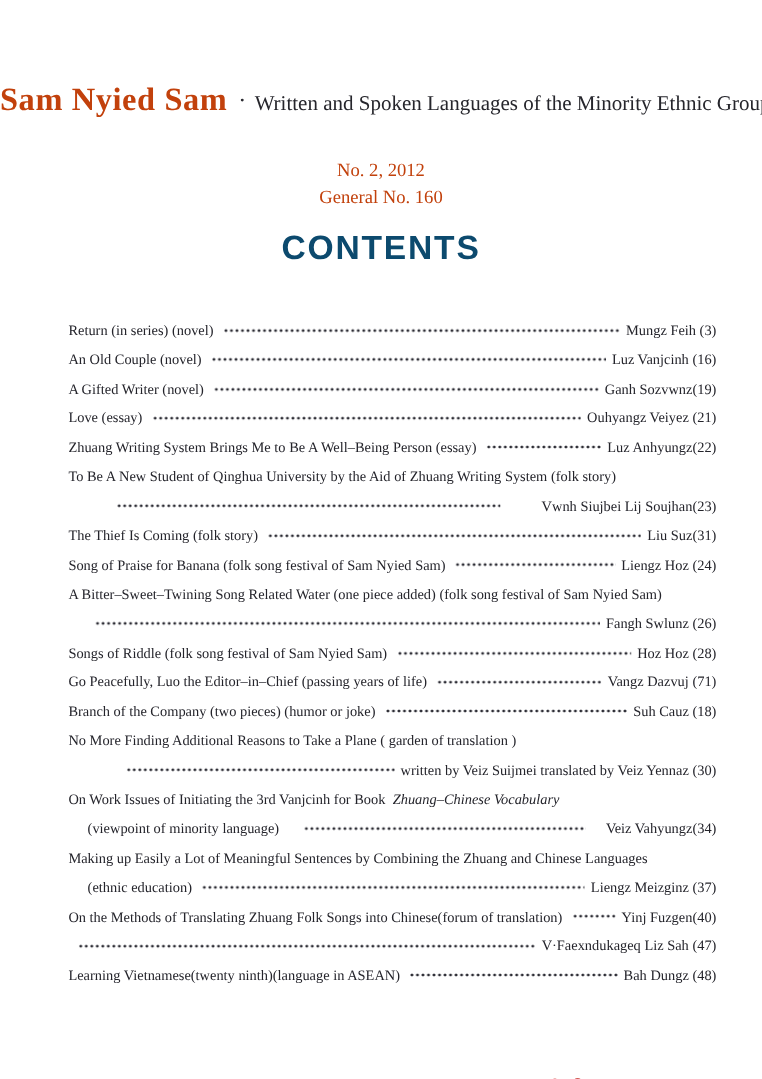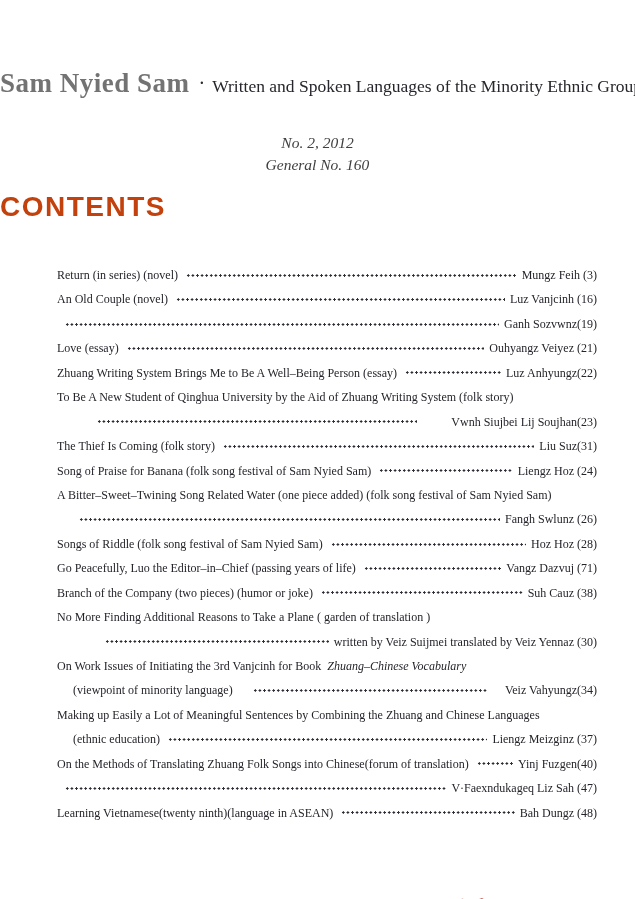--- a/index.html
+++ b/index.html
@@ -2,31 +2,31 @@
 <html><head>
 <meta charset="utf-8">
 <style>
   html,body{margin:0;padding:0;}
   body{width:635px;height:899px;background:#ffffff;overflow:hidden;
        font-family:"Liberation Serif","DejaVu Serif",serif;color:#24242b;}
   .page{position:relative;width:635px;height:899px;background:#fff;}
 
   
   .masthead{margin-top:68px;text-align:center;white-space:nowrap;}
-  .mast-title{font-size:27px;font-weight:bold;color:#737373;letter-spacing:.5px;}
+  .mast-title{font-size:27px;font-weight:bold;color:#c2410c;letter-spacing:.5px;}
   .mast-sep{font-size:20px;color:#2b2b31;margin:0 7px 0 9px;vertical-align:2px;}
   .mast-sub{font-size:17.5px;color:#26262c;}
 
   
-  .issue{margin-top:33px;text-align:center;font-size:15.5px;line-height:22px;color:#404040;font-style:italic;}
+  .issue{margin-top:33px;text-align:center;font-size:15.5px;line-height:22px;color:#c2410c;}
 
   
-  .contents{margin-top:15px;text-align:left;
+  .contents{margin-top:15px;text-align:center;
             font-family:"Liberation Sans","DejaVu Sans",sans-serif;
-            font-size:28px;font-weight:bold;letter-spacing:1.5px;color:#c2410c;}
+            font-size:28px;font-weight:bold;letter-spacing:1.5px;color:#0c4a6e;}
 
   
   .toc{margin:40px 38px 0 57px;}
   .row{display:flex;align-items:baseline;height:24.45px;line-height:24.45px;
        white-space:nowrap;font-size:12px;}
   .row .t{flex:0 0 auto;}
   .row .ti{flex:0 0 auto;margin-left:6px;font-style:italic;}
   .dots{flex:1 1 auto;min-width:10px;align-self:center;height:13px;margin:0 5px 0 8px;
         background-image:radial-gradient(circle,#2c2c34 1.05px,transparent 1.35px);
         background-size:4.6px 13px;background-position:left center;background-repeat:repeat-x;}
@@ -59,20 +59,21 @@
         <span class="t">Return (in series) (novel)</span>
         <span class="dots"></span>
         <span class="r">Mungz Feih (3)</span>
       </div>
       <div class="row">
         <span class="t">An Old Couple (novel)</span>
         <span class="dots"></span>
         <span class="r">Luz Vanjcinh (16)</span>
       </div>
       <div class="row">
+        <span class="t">A Gifted Writer (novel)</span>
         <span class="dots"></span>
         <span class="r">Ganh Sozvwnz(19)</span>
       </div>
       <div class="row">
         <span class="t">Love (essay)</span>
         <span class="dots"></span>
         <span class="r">Ouhyangz Veiyez (21)</span>
       </div>
       <div class="row">
         <span class="t">Zhuang Writing System Brings Me to Be A Well–Being Person (essay)</span>
@@ -109,21 +110,21 @@
         <span class="r">Hoz Hoz (28)</span>
       </div>
       <div class="row">
         <span class="t">Go Peacefully, Luo the Editor–in–Chief (passing years of life)</span>
         <span class="dots"></span>
         <span class="r">Vangz Dazvuj (71)</span>
       </div>
       <div class="row">
         <span class="t">Branch of the Company (two pieces) (humor or joke)</span>
         <span class="dots"></span>
-        <span class="r">Suh Cauz (38)</span>
+        <span class="r">Suh Cauz (18)</span>
       </div>
       <div class="row">
         <span class="t">No More Finding Additional Reasons to Take a Plane ( garden of translation )</span>
       </div>
       <div class="row" style="padding-left: 40px;">
         <span class="dots"></span>
         <span class="r">written by Veiz Suijmei translated by Veiz Yennaz (30)</span>
       </div>
       <div class="row">
         <span class="t">On Work Issues of Initiating the 3rd Vanjcinh for Book</span>

